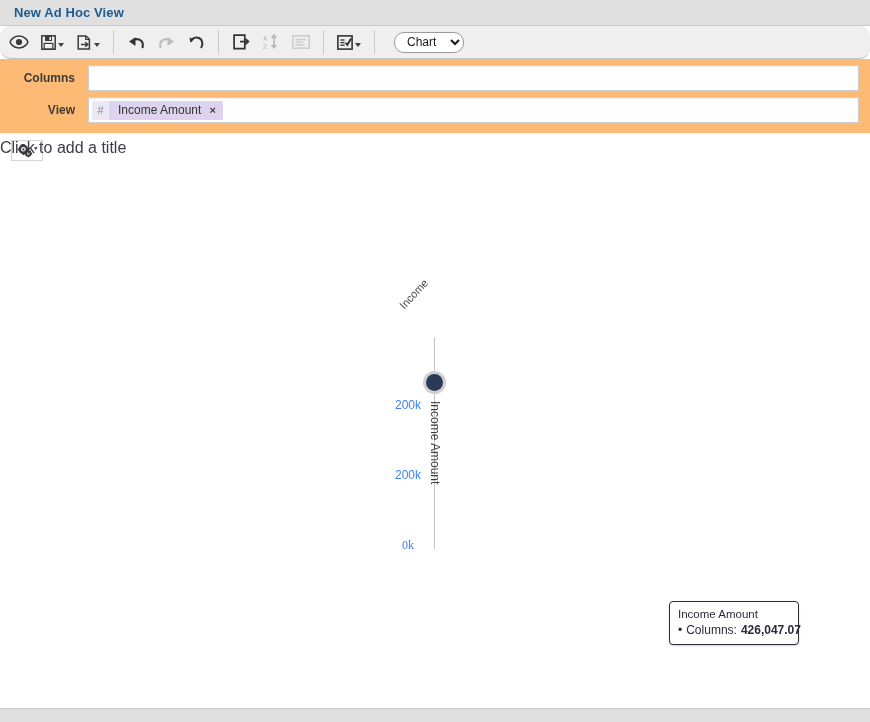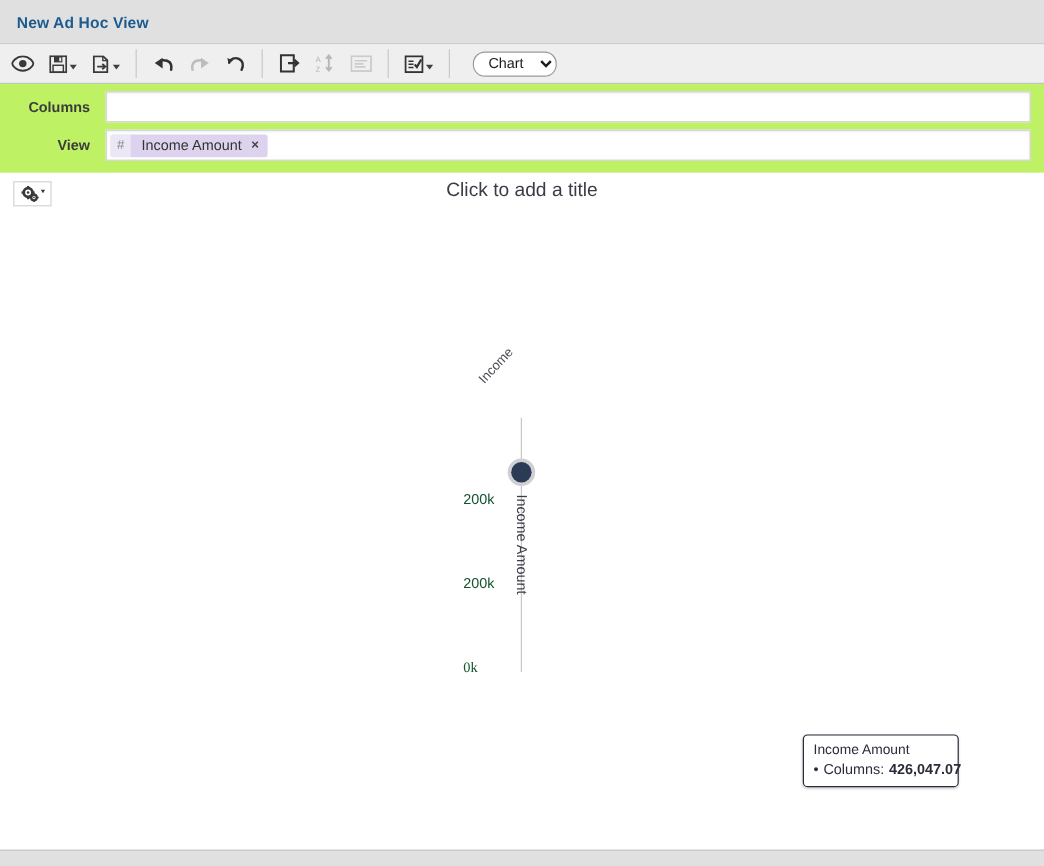--- a/index.html
+++ b/index.html
@@ -12,21 +12,21 @@
     background: #ffffff;
     font-family: "Liberation Sans", sans-serif;
     font-size: 12px;
     color: #333333;
     overflow: hidden;
     position: relative;
   }
 
   
   .titlebar {
-    height: 37px;
+    height: 26px;
     background: #e0e0e0;
     border-bottom: 1px solid #c8c8c8;
     display: flex;
     align-items: center;
     box-sizing: border-box;
   }
   .titlebar .view-title {
     font-size: 13px;
     font-weight: bold;
     color: #1d5b8f;
@@ -36,20 +36,21 @@
 
   
   .toolbar {
     height: 31px;
     background: #efefef;
     border-bottom: 1px solid #c4c4c4;
     display: flex;
     align-items: center;
     box-sizing: border-box;
     padding: 16px 4px;
+    border-radius: 11px;
   }
   .tb-btn {
     width: 30px;
     height: 26px;
     display: flex;
     align-items: center;
     justify-content: center;
     cursor: pointer;
     position: relative;
   }
@@ -80,21 +81,21 @@
     border-radius: 10px;
     background: #ffffff;
     padding: 0 4px 0 8px;
     color: #1a1a1a;
     cursor: pointer;
   }
 
   
   .field-rows {
     padding: 6px 11px 4px 11px;
-    background: #bef264;
+    background: #fdba74;
   }
   .field-line {
     display: flex;
     align-items: center;
     margin-bottom: 6px;
   }
   .field-label {
     width: 64px;
     text-align: right;
     padding-right: 13px;
@@ -174,21 +175,20 @@
     align-items: center;
     justify-content: center;
     cursor: pointer;
     box-sizing: border-box;
   }
   .chart-title {
     position: absolute;
     left: 0;
     right: 0;
     top: 6px;
-    text-align: center;
     font-size: 16px;
     color: #3c3c46;
     cursor: pointer;
   }
 
   .axis-line {
     position: absolute;
     left: 434px;
     top: 204px;
     width: 1px;
@@ -201,22 +201,22 @@
     top: 170px;
     font-size: 11px;
     color: #4a4a55;
     transform: rotate(-47deg);
     transform-origin: left top;
     white-space: nowrap;
   }
   .tick-label {
     position: absolute;
     font-size: 12px;
-    color: #14532d;
-    text-align: left;
+    color: #3b82f6;
+    text-align: center;
     width: 44px;
   }
   .axis-title {
     position: absolute;
     left: 428px;
     top: 268px;
     font-size: 12px;
     color: #3c3c46;
     writing-mode: vertical-rl;
     white-space: nowrap;

